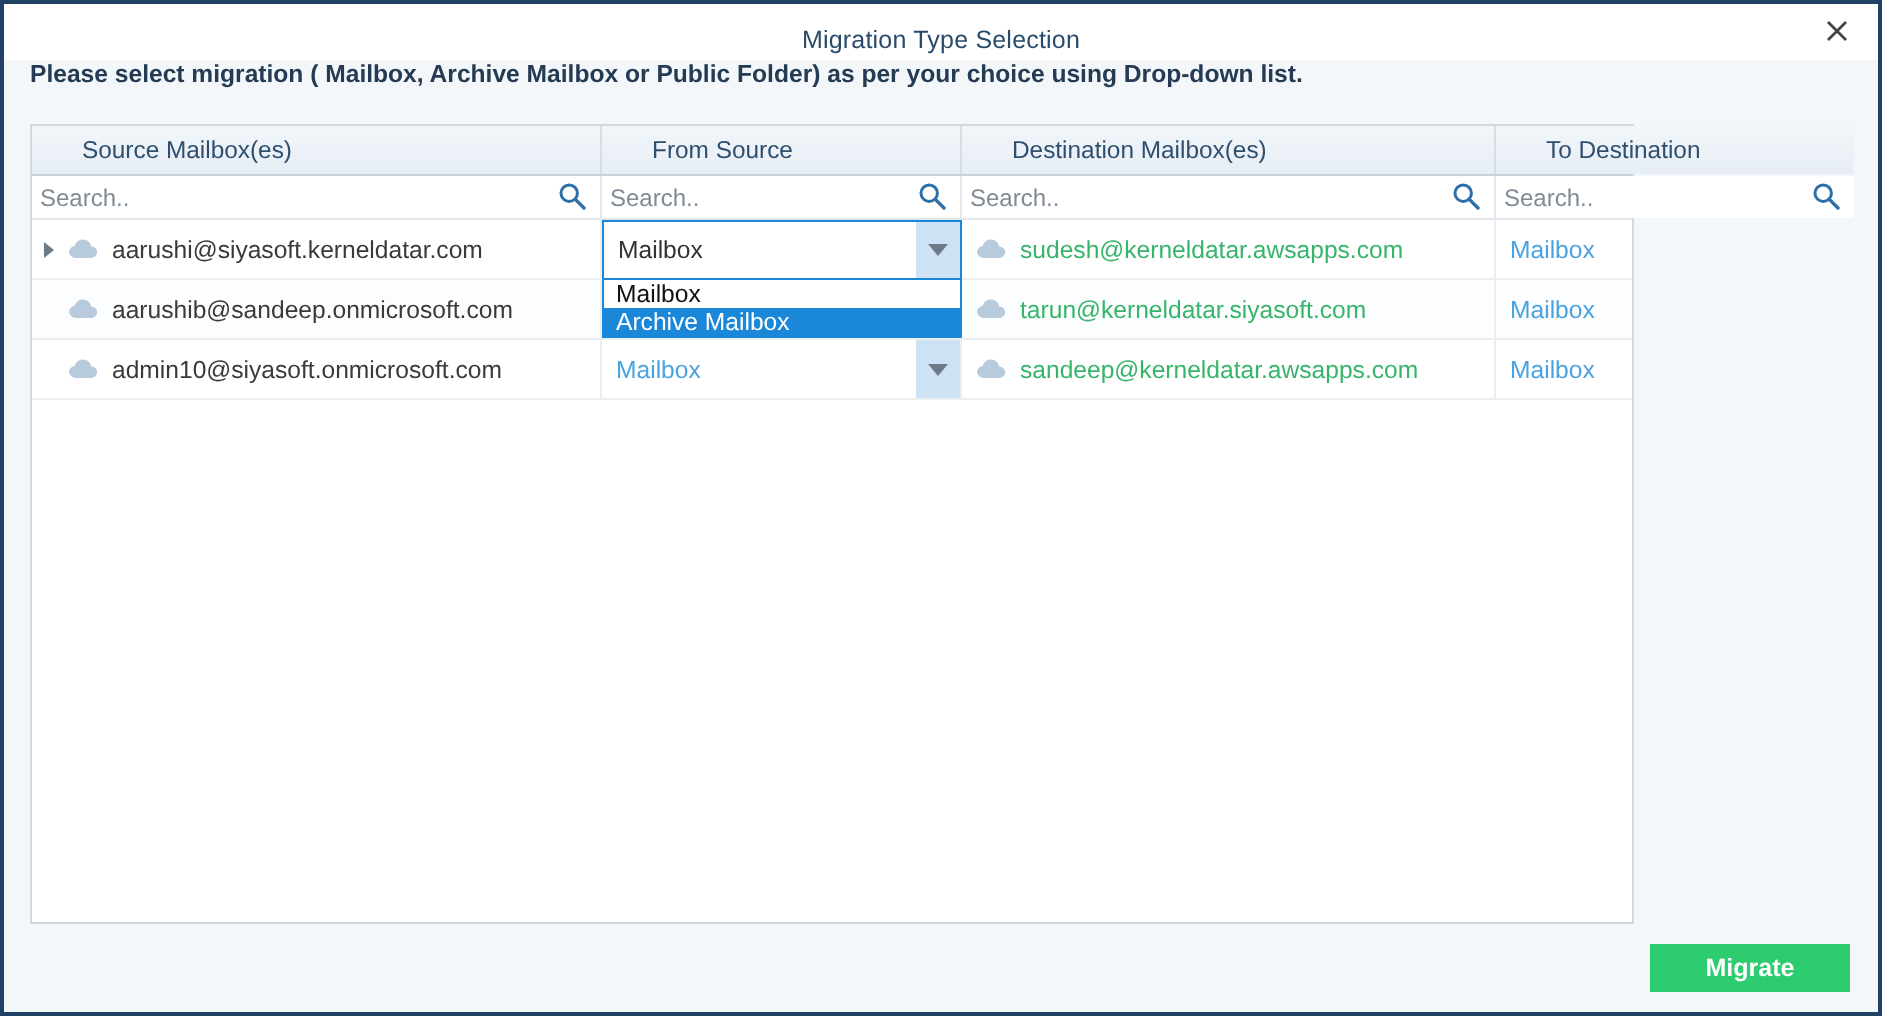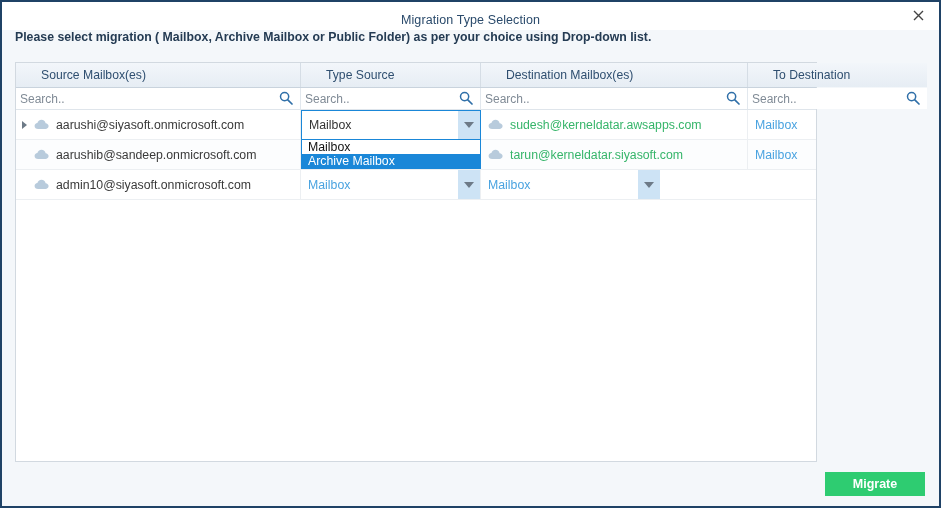--- a/index.html
+++ b/index.html
@@ -314,21 +314,21 @@
   <span>Please select migration ( Mailbox, Archive Mailbox or Public Folder) as per your choice using Drop-down list.</span>
 </div>
 
 <div id="grid-panel">
 
   <div class="hdr-row">
     <div class="hdr-cell c1">
       <span>Source Mailbox(es)</span>
     </div>
     <div class="hdr-cell c2">
-      <span>Type Source</span>
+      <span>From Source</span>
     </div>
     <div class="hdr-cell c3">
       <span>Destination Mailbox(es)</span>
     </div>
     <div class="hdr-cell c4">
       <span>To Destination</span>
     </div>
   </div>
 
   <div class="search-row">
@@ -375,21 +375,21 @@
     <div class="data-row">
       <div class="cell c1">
         <span class="expander">
             <span class="tri"></span>
           </span>
         <span class="cloud">
           <svg width="16" height="11" viewBox="0 0 16 11">
             <path d="M4.2 10 C1.9 10 0.6 8.5 0.6 6.9 C0.6 5.4 1.8 4.1 3.4 4 C3.8 2.1 5.5 0.8 7.5 0.8 C9.6 0.8 11.3 2.3 11.6 4.2 C13.3 4.3 14.6 5.5 14.6 7.1 C14.6 8.7 13.2 10 11.4 10 Z" fill="#b8cbdc"></path>
           </svg>
         </span>
-        <span class="mbx-label">aarushi@siyasoft.onmicrosoft.com</span>
+        <span class="mbx-label">aarushi@siyasoft.kerneldatar.com</span>
       </div>
       <div class="cell c2"></div>
       <div class="cell c3">
         <span class="cloud" style="margin-left:6px">
           <svg width="16" height="11" viewBox="0 0 16 11">
             <path d="M4.2 10 C1.9 10 0.6 8.5 0.6 6.9 C0.6 5.4 1.8 4.1 3.4 4 C3.8 2.1 5.5 0.8 7.5 0.8 C9.6 0.8 11.3 2.3 11.6 4.2 C13.3 4.3 14.6 5.5 14.6 7.1 C14.6 8.7 13.2 10 11.4 10 Z" fill="#b8cbdc"></path>
           </svg>
         </span>
         <span class="dest-label">sudesh@kerneldatar.awsapps.com</span>
       </div>
@@ -443,20 +443,28 @@
         <span class="mbx-label">admin10@siyasoft.onmicrosoft.com</span>
       </div>
       <div class="cell c2">
         <div class="combo">
           <span class="combo-text">Mailbox</span>
           <span class="combo-btn">
               <span class="dn"></span>
             </span>
         </div>
       </div>
+      <div class="cell c3">
+        <span class="cloud" style="margin-left:6px">
+          <svg width="16" height="11" viewBox="0 0 16 11">
+            <path d="M4.2 10 C1.9 10 0.6 8.5 0.6 6.9 C0.6 5.4 1.8 4.1 3.4 4 C3.8 2.1 5.5 0.8 7.5 0.8 C9.6 0.8 11.3 2.3 11.6 4.2 C13.3 4.3 14.6 5.5 14.6 7.1 C14.6 8.7 13.2 10 11.4 10 Z" fill="#b8cbdc"></path>
+          </svg>
+        </span>
+        <span class="dest-label">sandeep@kerneldatar.awsapps.com</span>
+      </div>
       <div class="cell c4">
         <div class="combo">
           <span class="combo-text">Mailbox</span>
           <span class="combo-btn">
               <span class="dn"></span>
             </span>
         </div>
       </div>
     </div>
 

